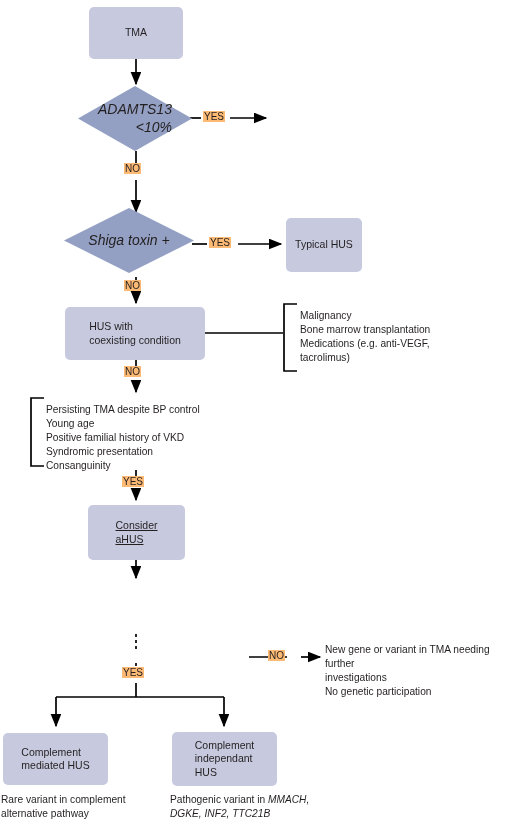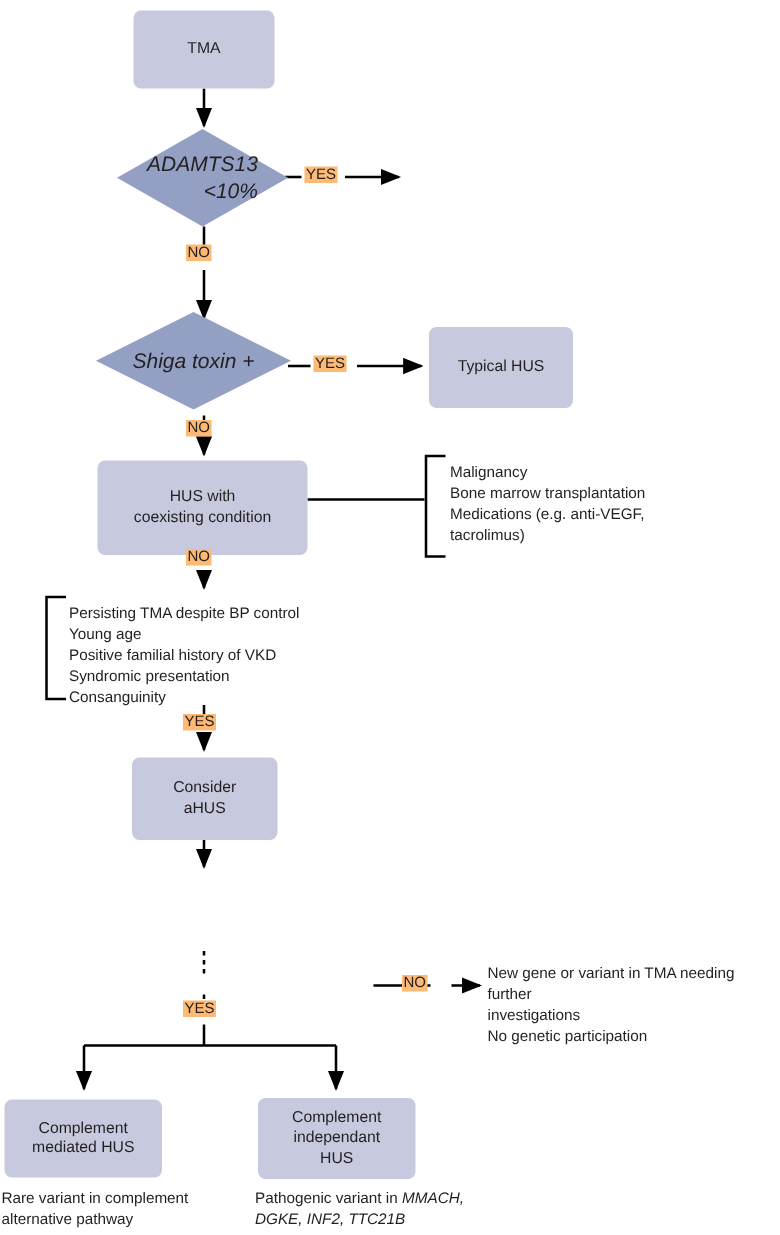--- a/index.html
+++ b/index.html
@@ -25,21 +25,21 @@
     width: 520px;
     height: 823px;
     pointer-events: none;
   }
   .node {
     position: absolute;
     box-sizing: border-box;
     display: flex;
     align-items: center;
     justify-content: center;
-    text-align: center;
+    text-align: left;
     line-height: 1.28;
     color: #231f20;
   }
   .box {
     background: #c7cadf;
     border-radius: 5px;
     font-size: 10.5px;
   }
   .diamond-wrap {
     position: absolute;
@@ -161,31 +161,31 @@
   </div>
 
 
   <div class="diamond-wrap" style="left:64px; top:208px; width:130px; height:65px;">
     <svg class="diamond-shape" viewBox="0 0 130 65" preserveAspectRatio="none">
       <polygon points="65,0 130,32.5 65,65 0,32.5" fill="#93a0c3"></polygon>
     </svg>
     <span class="diamond-label" style="white-space:pre-line;">Shiga toxin +</span>
   </div>
 
-  <div class="node box" style="left:286px; top:218px; width:96px; height:54px;">
+  <div class="node box" style="left:286px; top:218px; width:76px; height:54px;">
     <span style="white-space:pre-line;">Typical HUS</span>
   </div>
 
-  <div class="node box" style="left:65px; top:307px; width:140px; height:63px;">
+  <div class="node box" style="left:65px; top:307px; width:140px; height:53px;">
     <span style="white-space:pre-line;">HUS with
 coexisting condition</span>
   </div>
 
   <div class="node box" style="left:88px; top:505px; width:97px; height:55px;">
-    <span style="white-space:pre-line;">Consider
+    <span style="white-space:pre-line;text-decoration:underline;">Consider
 aHUS</span>
   </div>
 
 
   <div class="node box" style="left:3px; top:733px; width:105px; height:52px;">
     <span style="white-space:pre-line;">Complement
 mediated HUS</span>
   </div>
 
   <div class="node box" style="left:172px; top:732px; width:105px; height:54px;">

